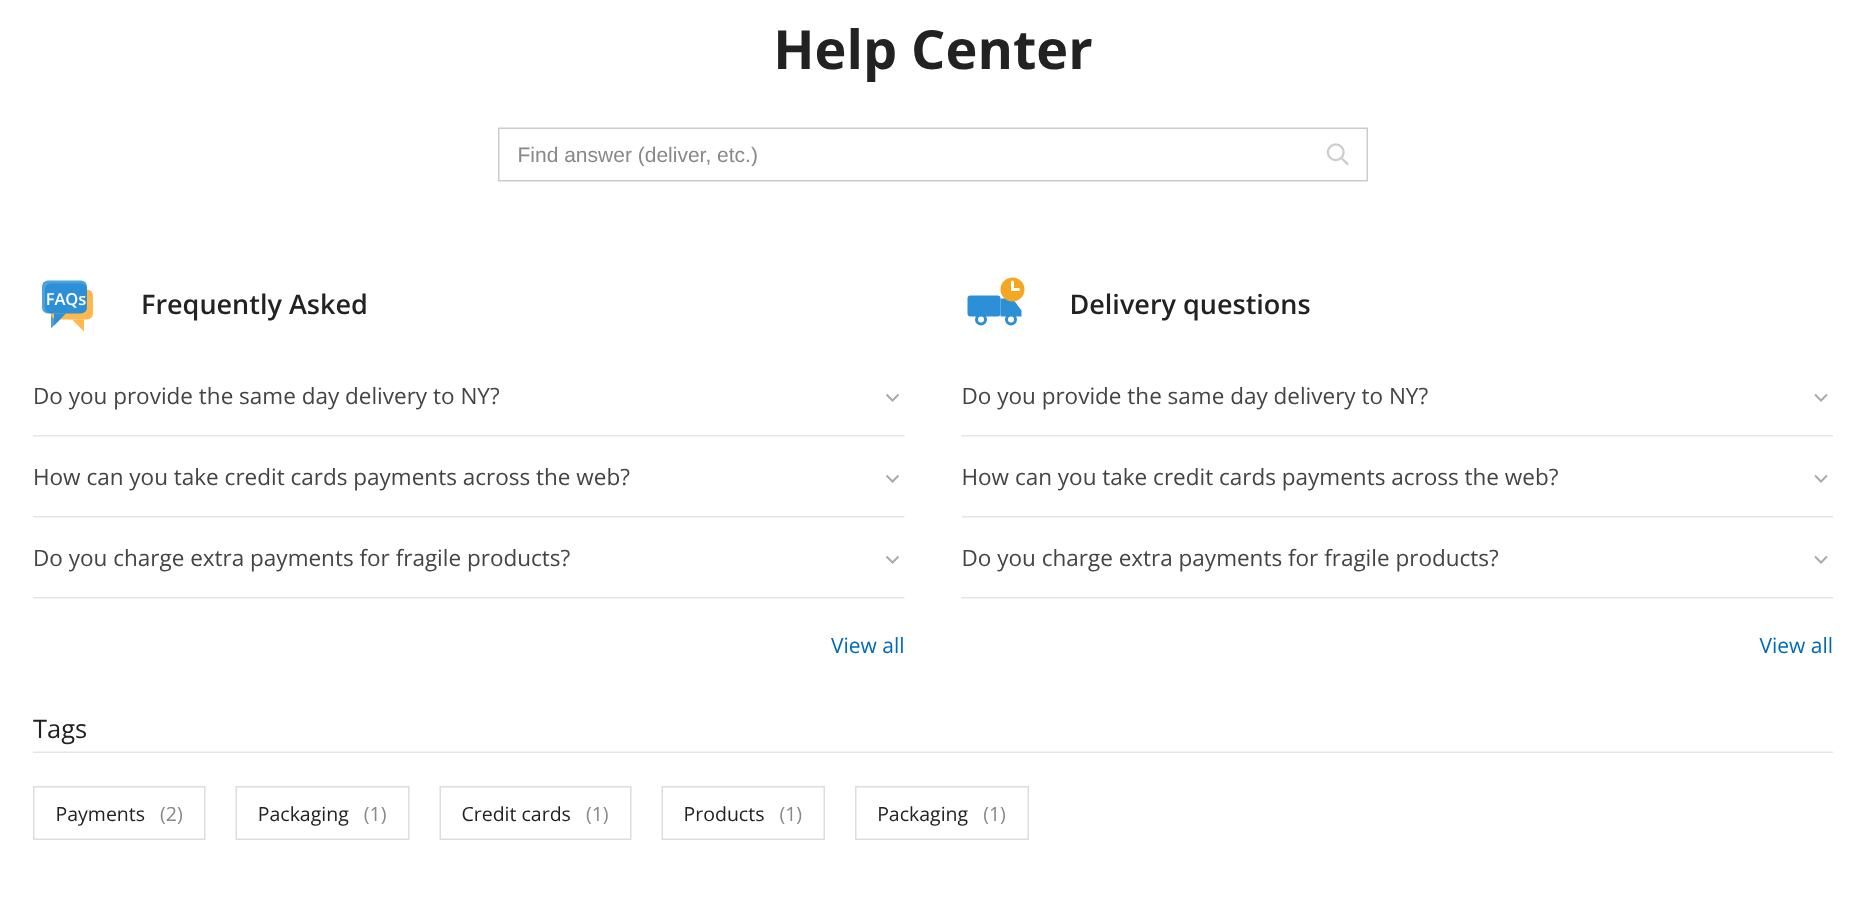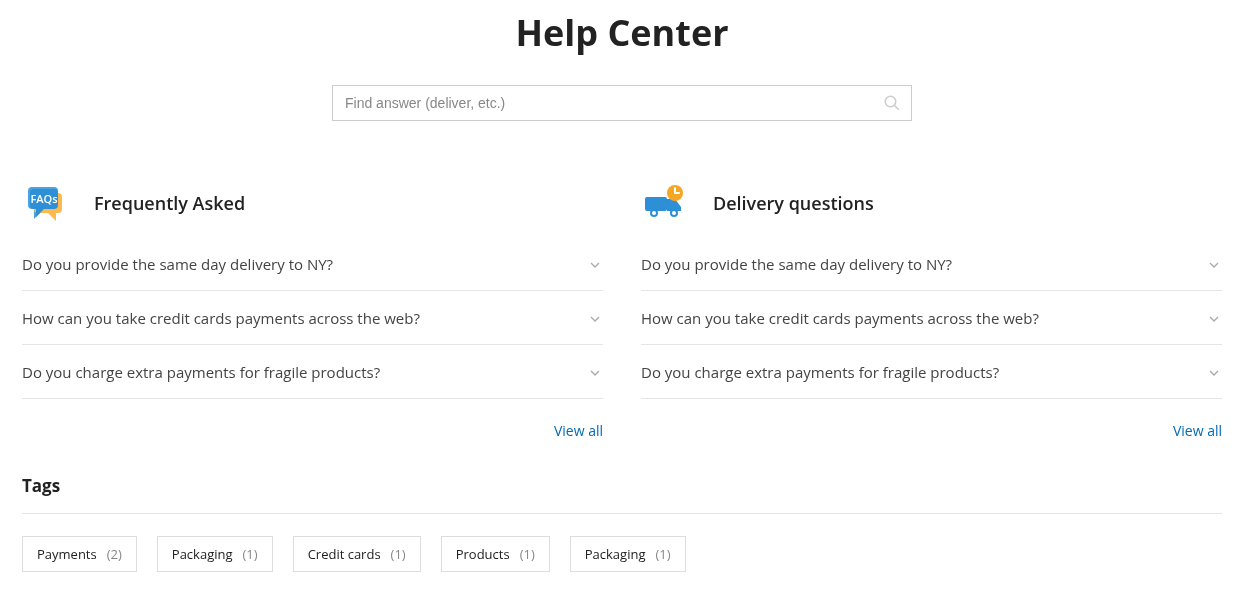--- a/index.html
+++ b/index.html
@@ -85,23 +85,23 @@
     display: block;
     text-align: right;
     color: #006bb4;
     font-size: 14px;
     margin-top: 22px;
     text-decoration: none;
   }
   .tags-section { padding: 0 22px; }
   .tags-title {
     font-size: 17px;
-    font-weight: 700;
+    font-weight: 400;
     color: #222;
-    padding-bottom: 16px;
+    padding-bottom: 4px;
     border-bottom: 1px solid #e5e5e5;
     margin-bottom: 22px;
   }
   .tags-row {
     display: flex;
     gap: 20px;
     flex-wrap: wrap;
   }
   .tag {
     border: 1px solid #ddd;

